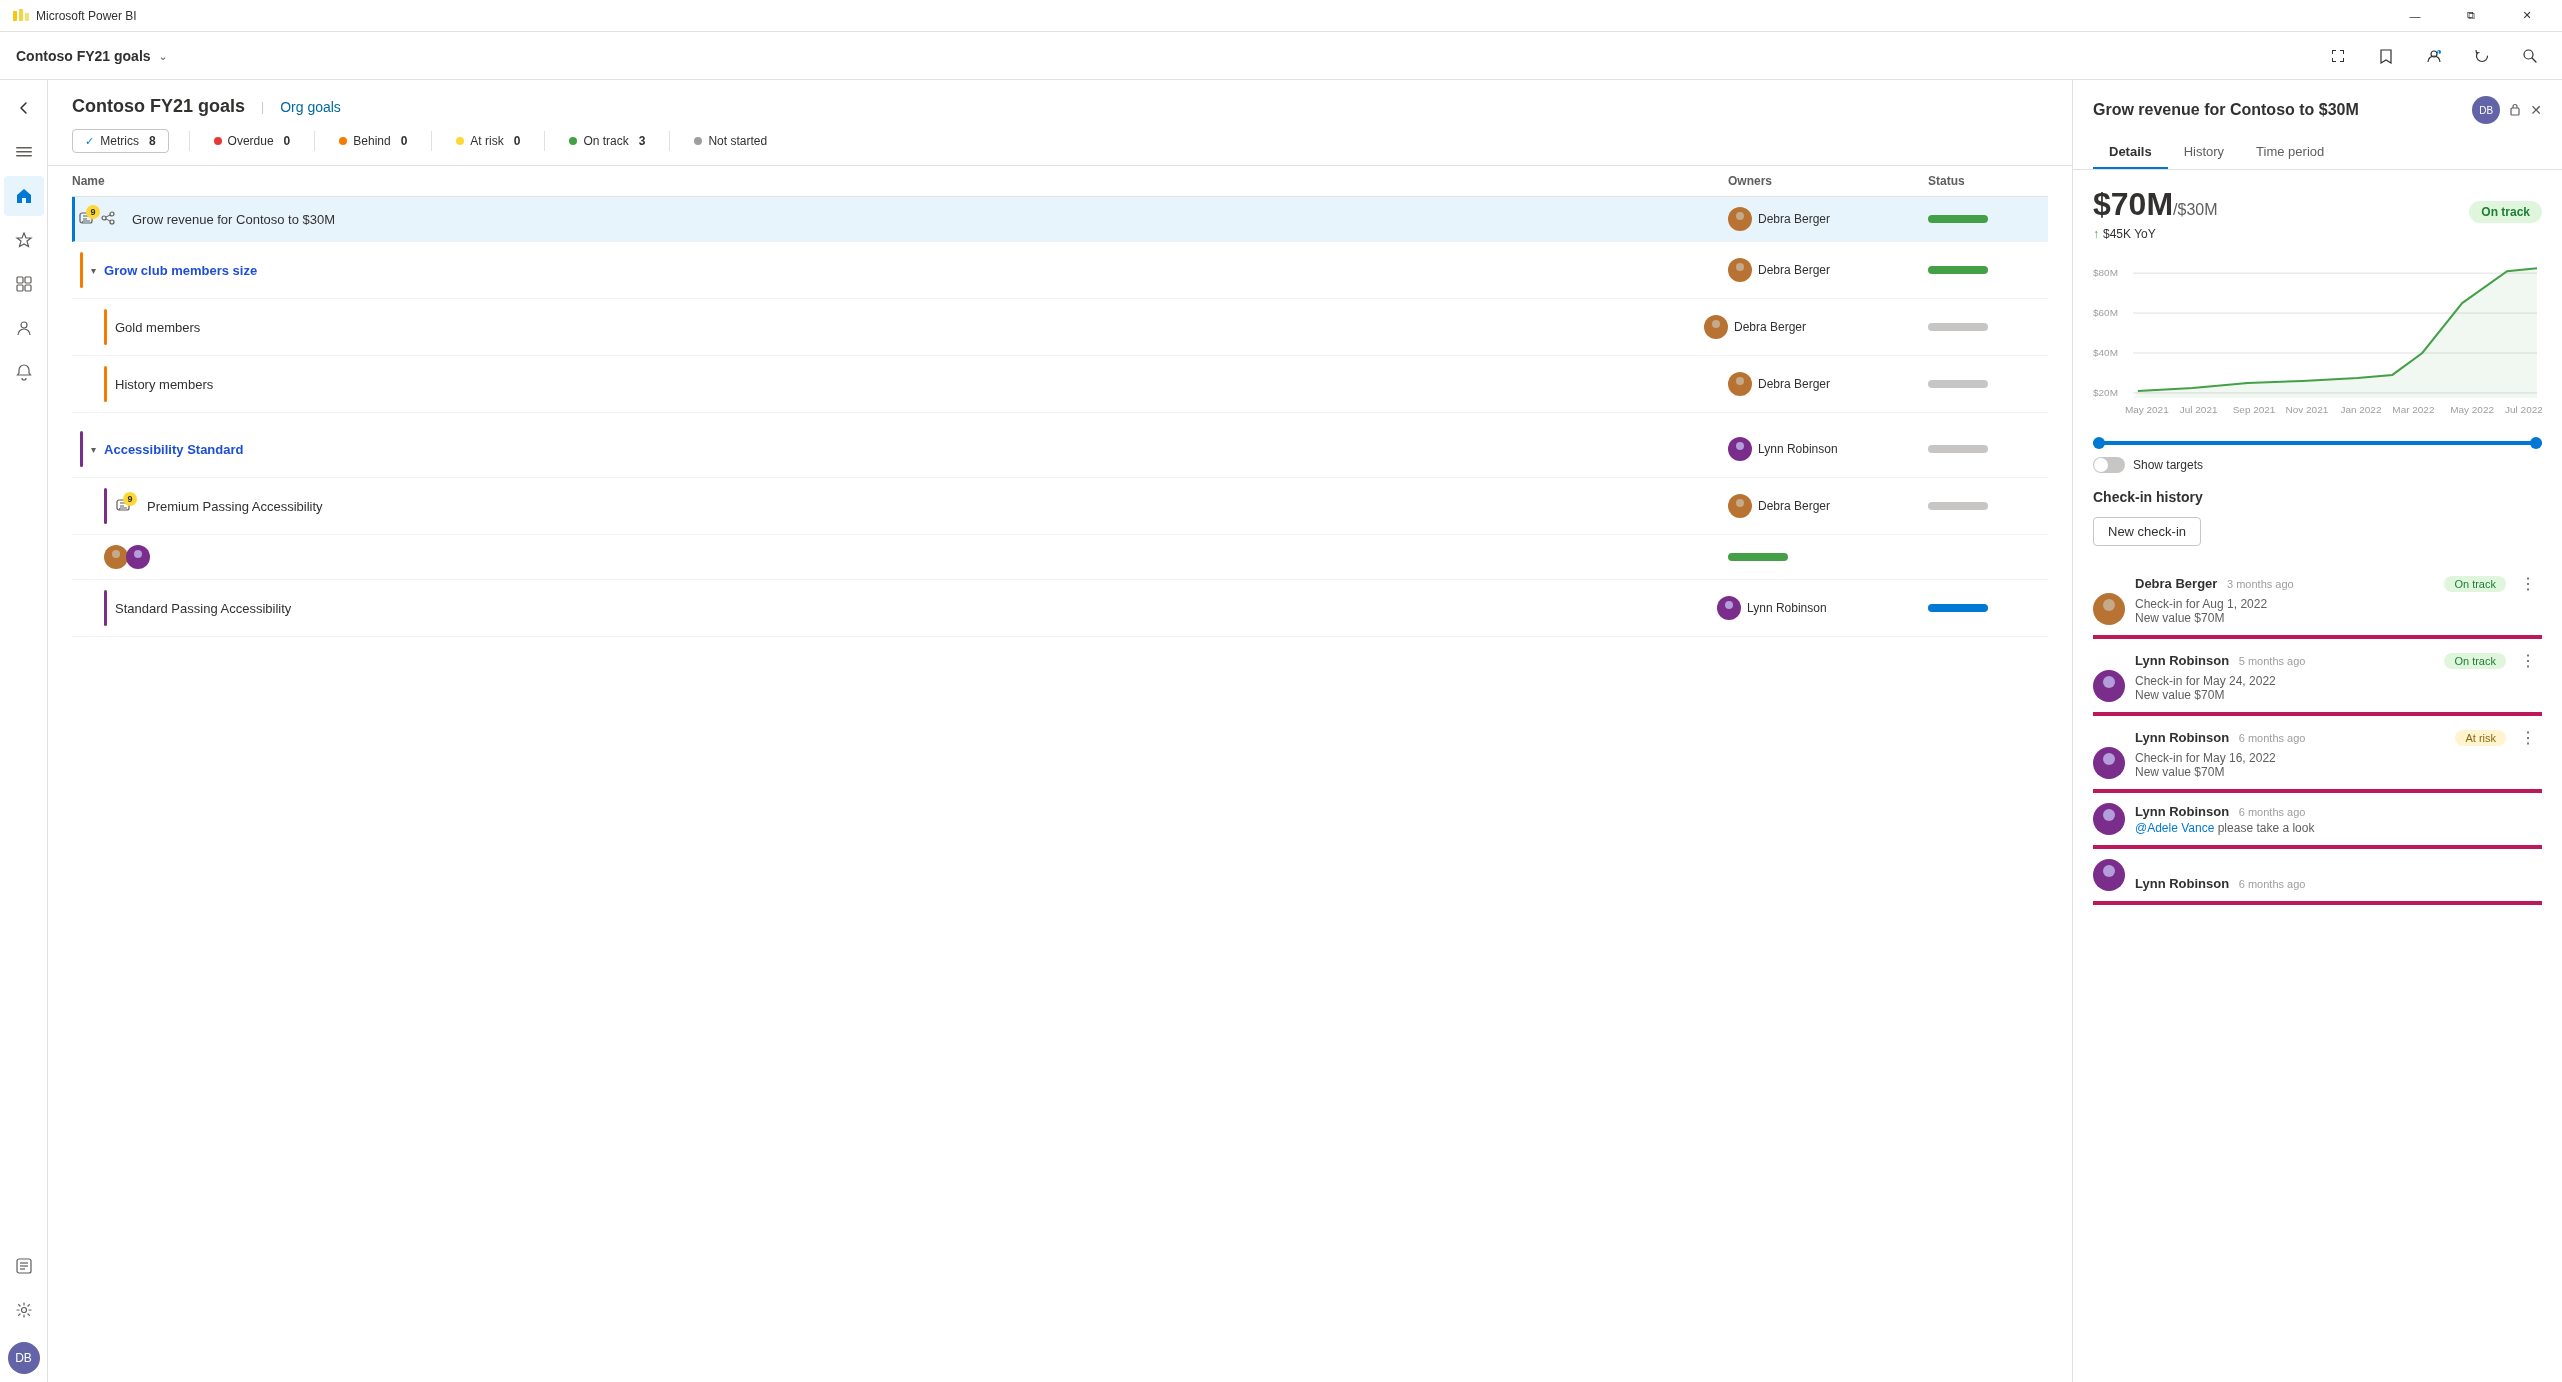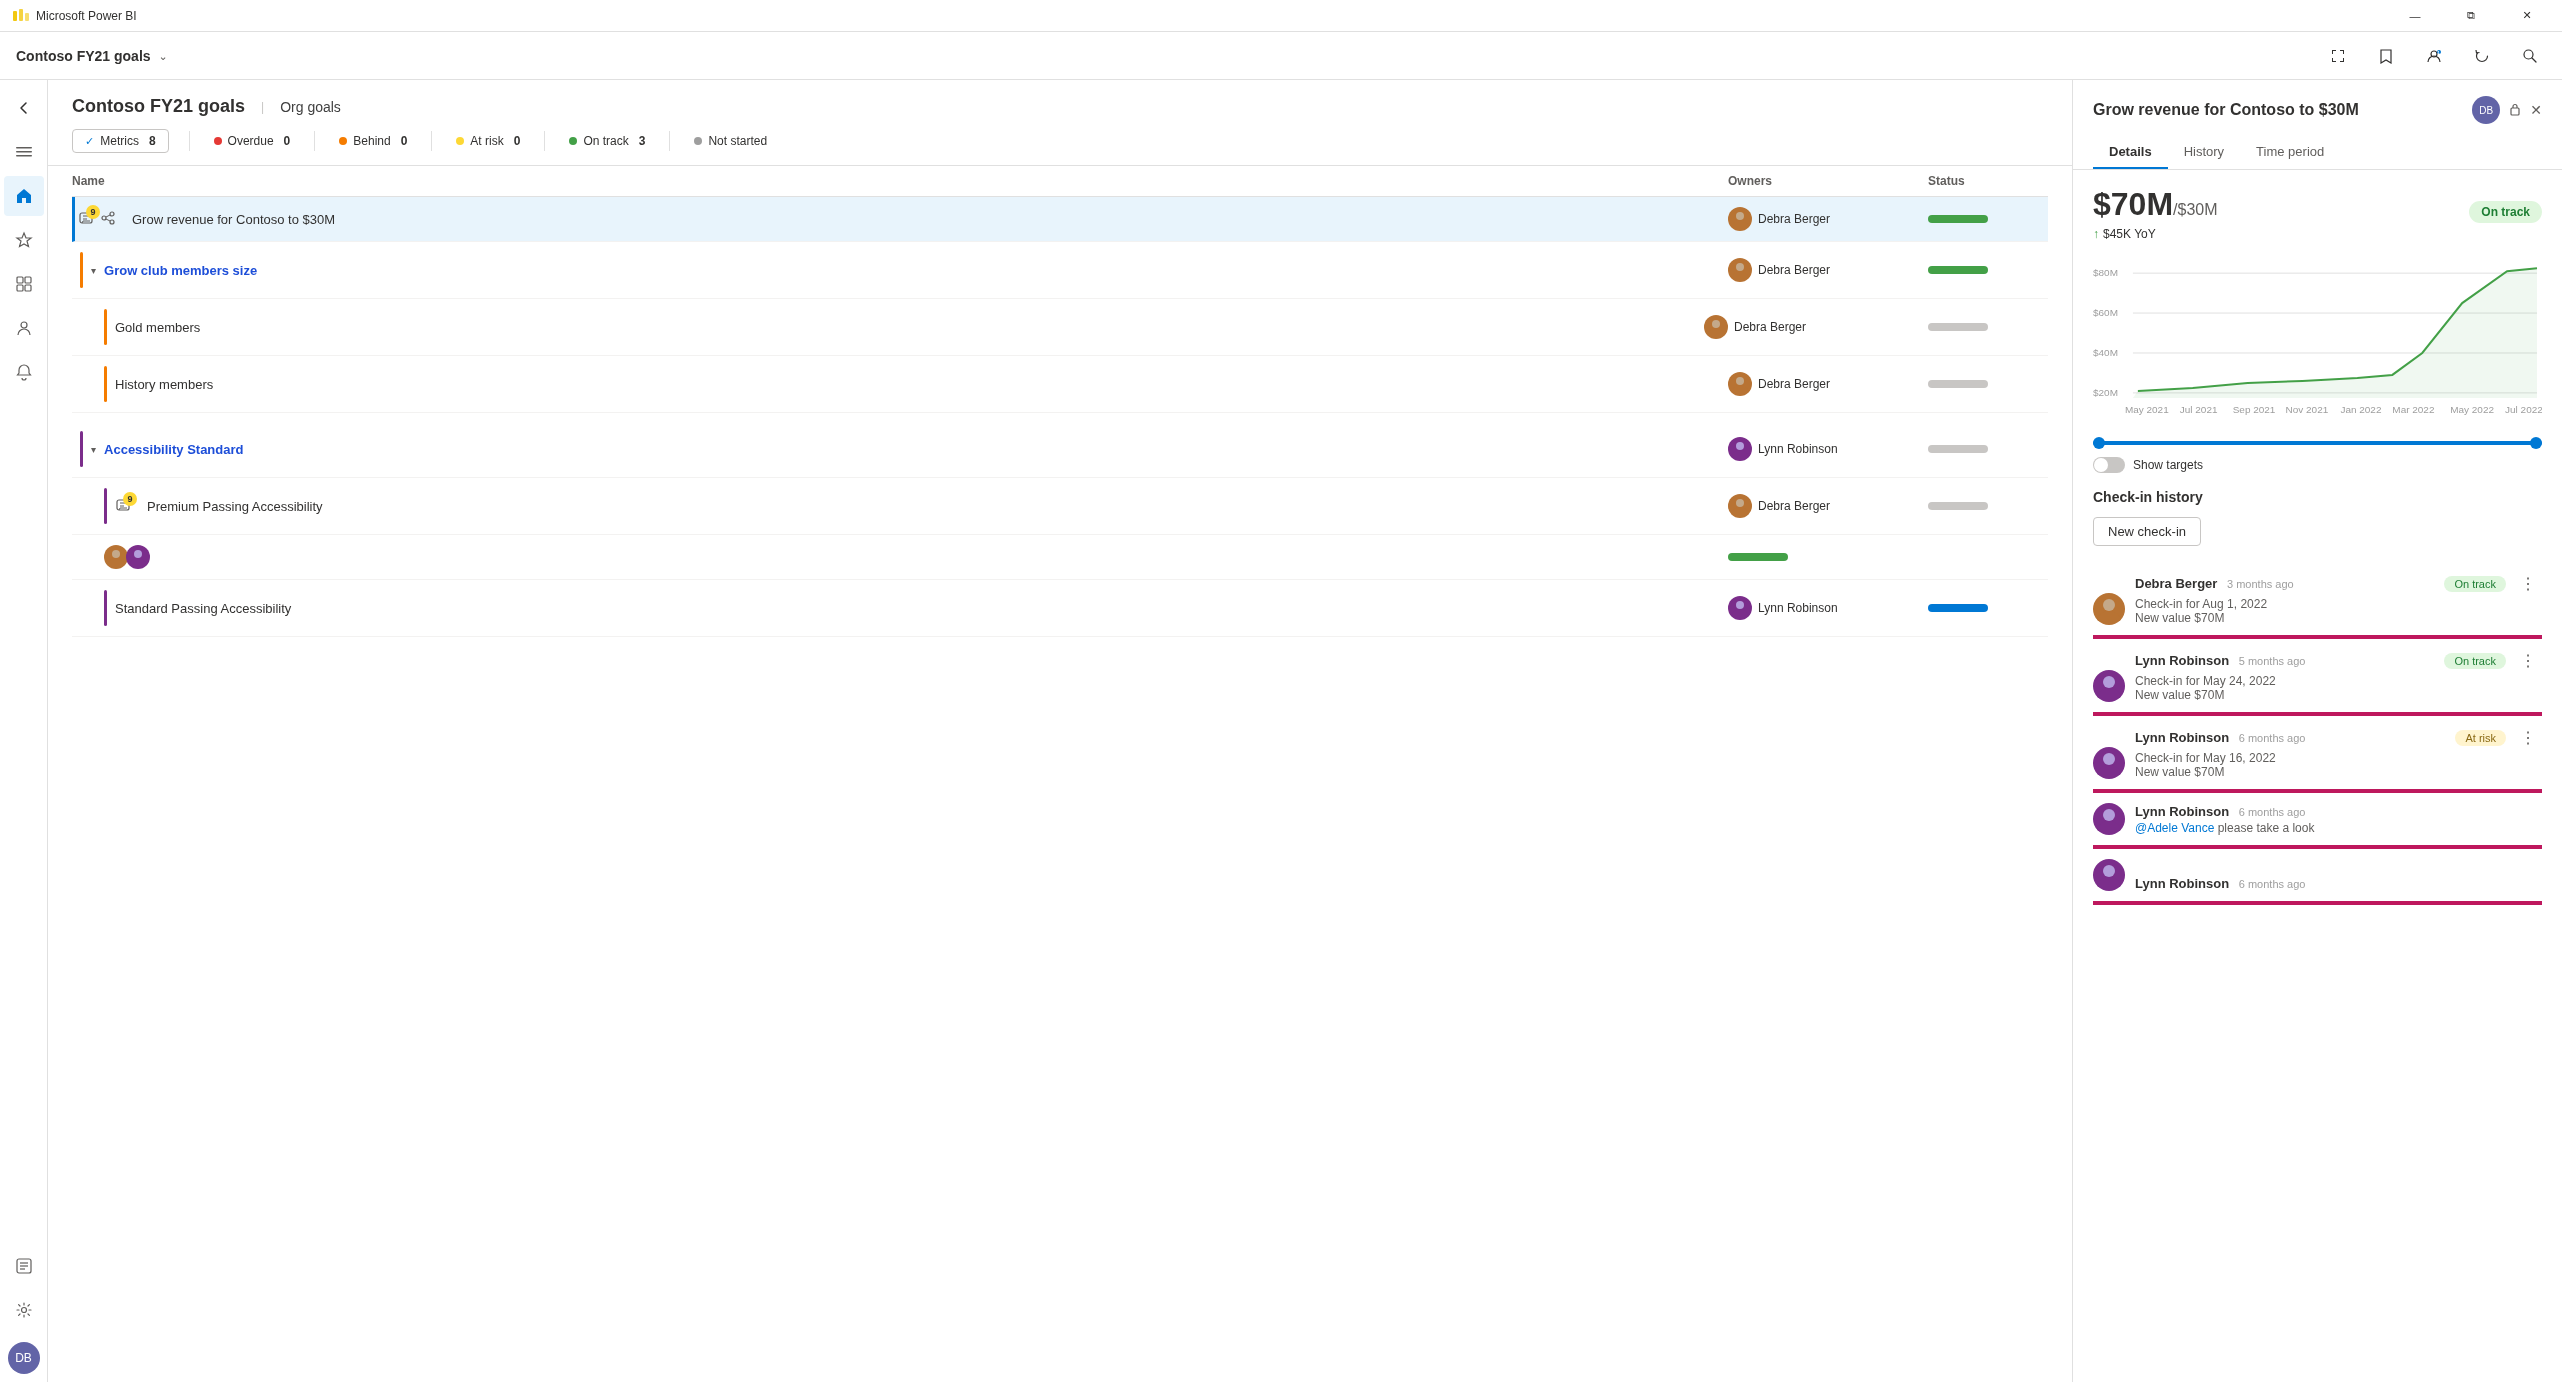--- a/index.html
+++ b/index.html
@@ -74,21 +74,21 @@
     }
 
     
     .page-header {
       padding: 16px 24px 0;
       display: flex;
       align-items: center;
       gap: 16px;
     }
     .page-header-title { font-size: 18px; font-weight: 700; color: #323130; }
-    .page-header-sub { font-size: 14px; color: #404040; }
+    .page-header-sub { font-size: 14px; color: #0369a1; }
 
     
     .filter-bar {
       padding: 12px 24px;
       display: flex;
       align-items: center;
       gap: 0;
       border-bottom: 1px solid #e0e0e0;
       flex-wrap: nowrap;
     }
@@ -603,21 +603,21 @@
                 <circle cx="12" cy="9" r="4" fill="#b39ddb"></circle>
                 <path d="M4 20c0-4 3.6-7 8-7s8 3 8 7" fill="#7b2d8b"></path>
               </svg>
           </div>
         </div>
         <div>
           <div class="status-bar"></div>
         </div>
       </div>
 
-      <div class="table-row" style="padding-left:32px;">
+      <div class="table-row" style="padding-left:32px;gap:11px;">
         <div class="row-name">
           <div class="left-border border-purple"></div>
           <span>Standard Passing Accessibility</span>
         </div>
         <div class="owners-cell">
           <div class="avatar-sm" style="background:#7b2d8b;">
             <svg width="24" height="24" viewBox="0 0 24 24" fill="none">
                 <circle cx="12" cy="9" r="4" fill="#b39ddb"></circle>
                 <path d="M4 20c0-4 3.6-7 8-7s8 3 8 7" fill="#7b2d8b"></path>
               </svg>

